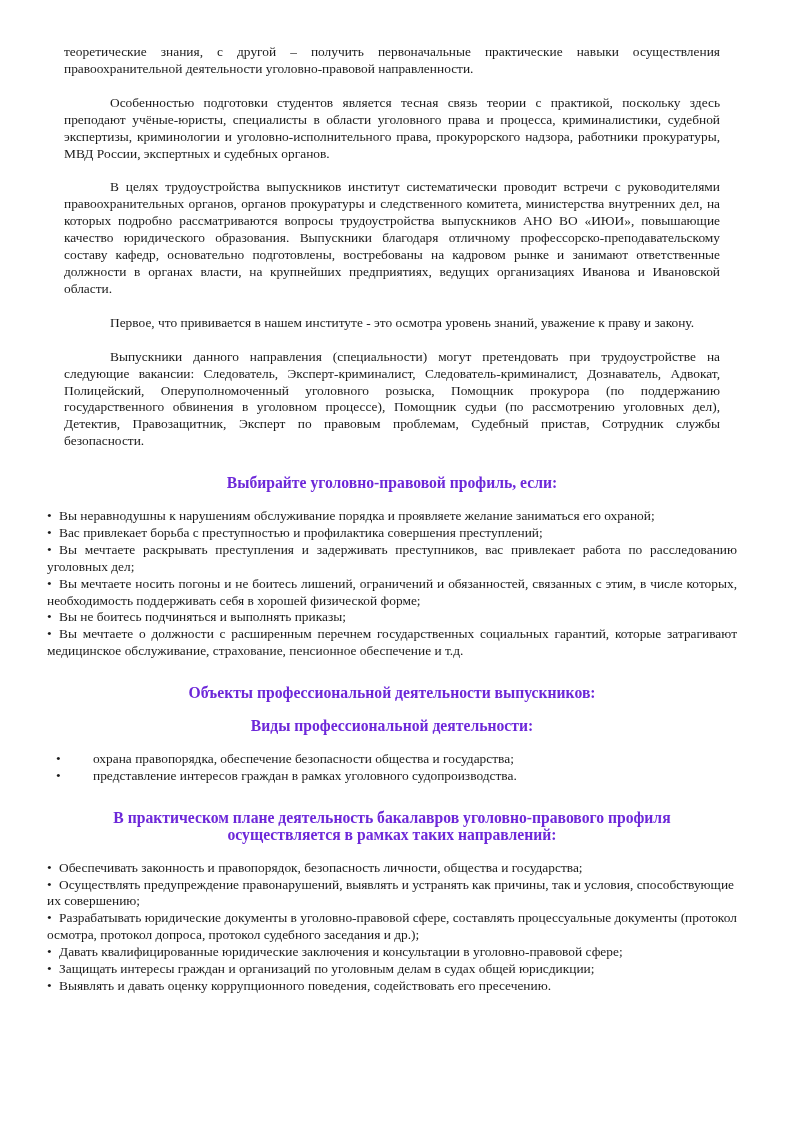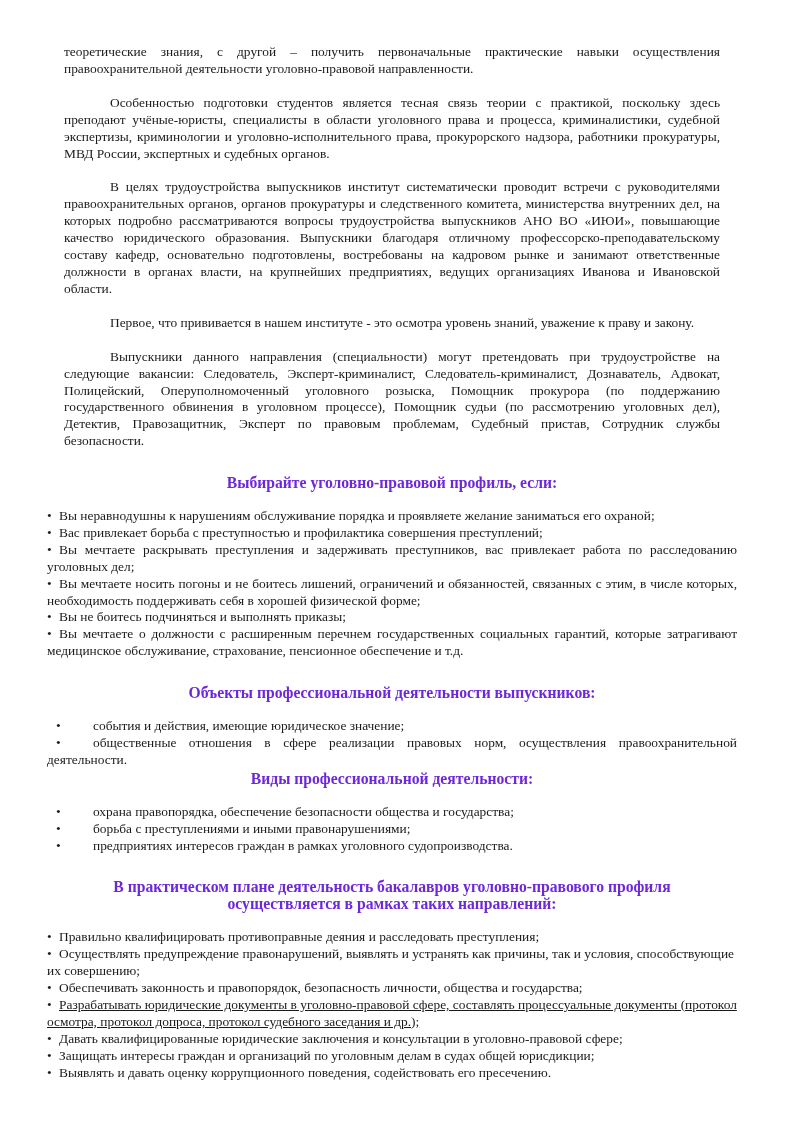--- a/index.html
+++ b/index.html
@@ -38,36 +38,30 @@
   <ul class="lst">
     <li class="bl"><span class="bullet">•</span><span>Вы неравнодушны к нарушениям обслуживание порядка и проявляете желание заниматься его охраной;</span></li>
     <li class="bl"><span class="bullet">•</span><span>Вас привлекает борьба с преступностью и профилактика совершения преступлений;</span></li>
     <li class="bl"><span class="bullet">•</span><span>Вы мечтаете раскрывать преступления и задерживать преступников, вас привлекает работа по расследованию уголовных дел;</span></li>
     <li class="bl"><span class="bullet">•</span><span>Вы мечтаете носить погоны и не боитесь лишений, ограничений и обязанностей, связанных с этим, в числе которых, необходимость поддерживать себя в хорошей физической форме;</span></li>
     <li class="bl"><span class="bullet">•</span><span>Вы не боитесь подчиняться и выполнять приказы;</span></li>
     <li class="bl"><span class="bullet">•</span><span>Вы мечтаете о должности с расширенным перечнем государственных социальных гарантий, которые затрагивают медицинское обслуживание, страхование, пенсионное обеспечение и т.д.</span></li>
   </ul>
 
   <h3 class="heading" style="margin-top:25px;margin-bottom:16px;">Объекты профессиональной деятельности выпускников:</h3>
-  <ul class="lst">
-    <li class="bl2 just"><span class="bullet">•</span><span>события и действия, имеющие юридическое значение;</span></li>
-    <li class="bl2 just"><span class="bullet">•</span><span>общественные отношения в сфере реализации правовых норм, осуществления правоохранительной деятельности.</span></li>
-  </ul>
 
   <h3 class="heading" style="margin-top:2px;margin-bottom:16px;">Виды профессиональной деятельности:</h3>
   <ul class="lst">
     <li class="bl2"><span class="bullet">•</span><span>охрана правопорядка, обеспечение безопасности общества и государства;</span></li>
-    <li class="bl2"><span class="bullet">•</span><span>борьба с преступлениями и иными правонарушениями;</span></li>
-    <li class="bl2"><span class="bullet">•</span><span>предприятиях интересов граждан в рамках уголовного судопроизводства.</span></li>
+    <li class="bl2"><span class="bullet">•</span><span>представление интересов граждан в рамках уголовного судопроизводства.</span></li>
   </ul>
 
   <h3 class="heading" style="margin-top:25px;margin-bottom:16px;padding:0 20px;">В практическом плане деятельность бакалавров уголовно-правового профиля осуществляется в рамках таких направлений:</h3>
   <ul class="lst">
-    <li class="bl"><span class="bullet">•</span><span>Правильно квалифицировать противоправные деяния и расследовать преступления;</span></li>
+    <li class="bl"><span class="bullet">•</span><span>Обеспечивать законность и правопорядок, безопасность личности, общества и государства;</span></li>
     <li class="bl" style="text-align:left;"><span class="bullet">•</span><span>Осуществлять предупреждение правонарушений, выявлять и устранять как причины, так и условия, способствующие их совершению;</span></li>
-    <li class="bl"><span class="bullet">•</span><span>Обеспечивать законность и правопорядок, безопасность личности, общества и государства;</span></li>
-    <li class="bl" style="text-align:left;text-decoration:underline;"><span class="bullet">•</span><span>Разрабатывать юридические документы в уголовно-правовой сфере, составлять процессуальные документы (протокол осмотра, протокол допроса, протокол судебного заседания и др.);</span></li>
+    <li class="bl" style="text-align:left;"><span class="bullet">•</span><span>Разрабатывать юридические документы в уголовно-правовой сфере, составлять процессуальные документы (протокол осмотра, протокол допроса, протокол судебного заседания и др.);</span></li>
     <li class="bl"><span class="bullet">•</span><span>Давать квалифицированные юридические заключения и консультации в уголовно-правовой сфере;</span></li>
     <li class="bl"><span class="bullet">•</span><span>Защищать интересы граждан и организаций по уголовным делам в судах общей юрисдикции;</span></li>
     <li class="bl"><span class="bullet">•</span><span>Выявлять и давать оценку коррупционного поведения, содействовать его пресечению.</span></li>
   </ul>
 
 </div>
 
 </body></html>

